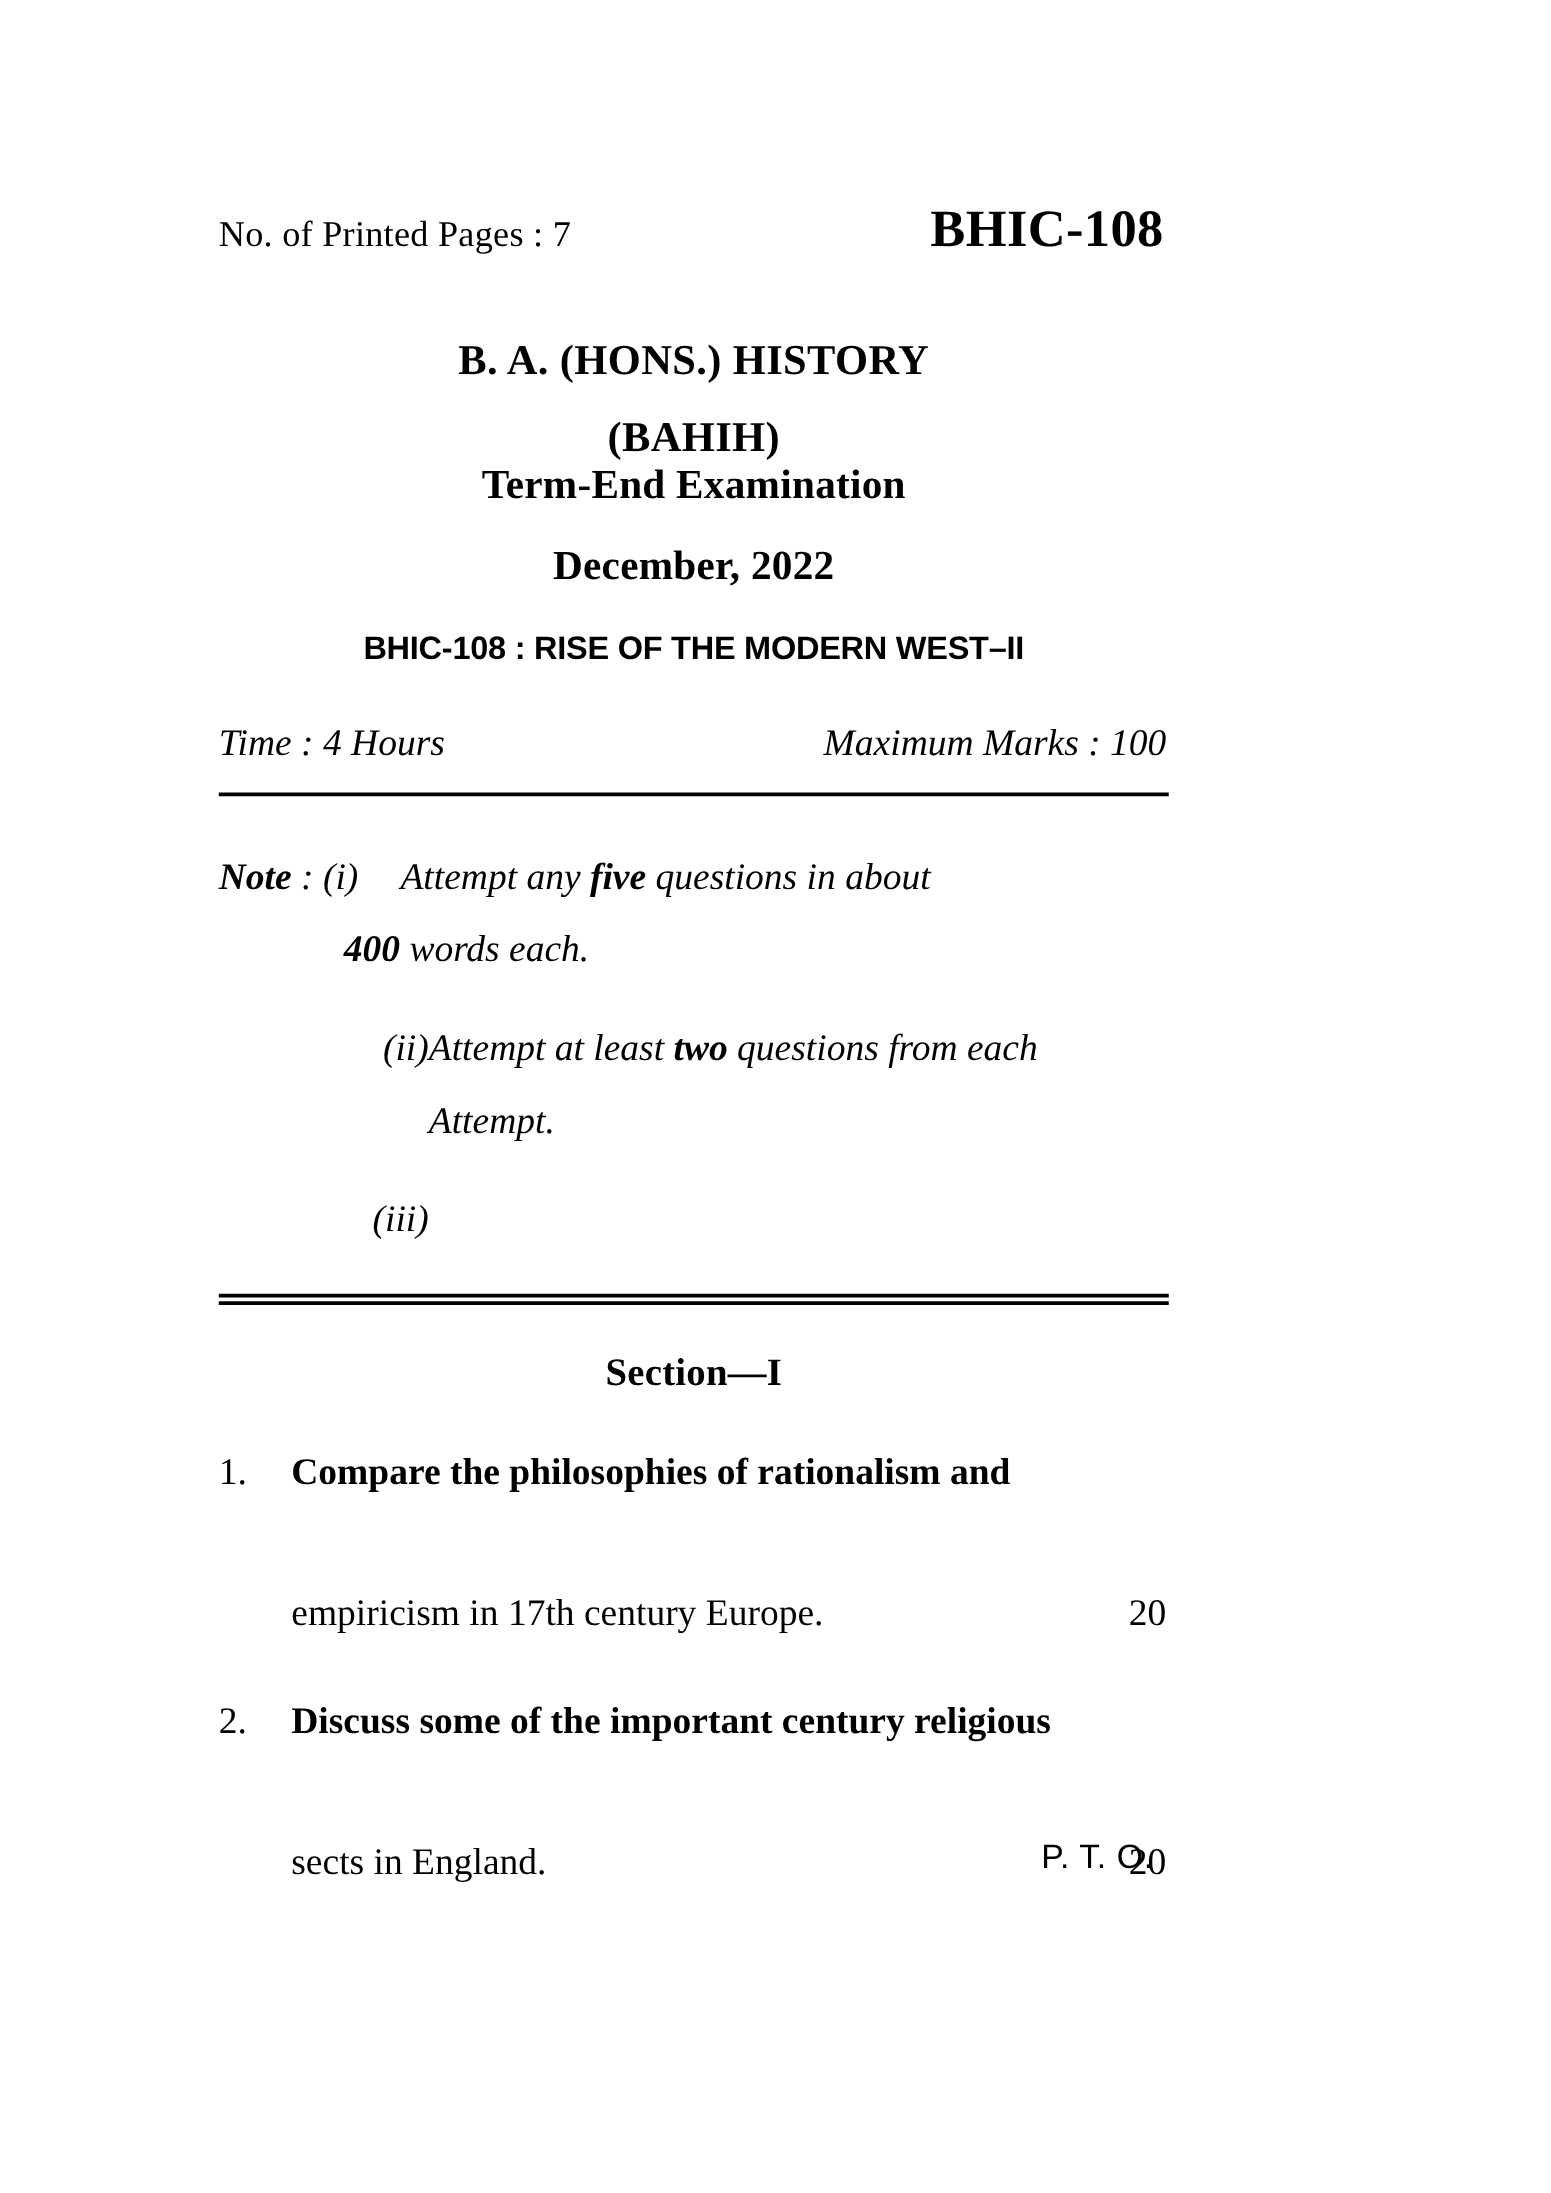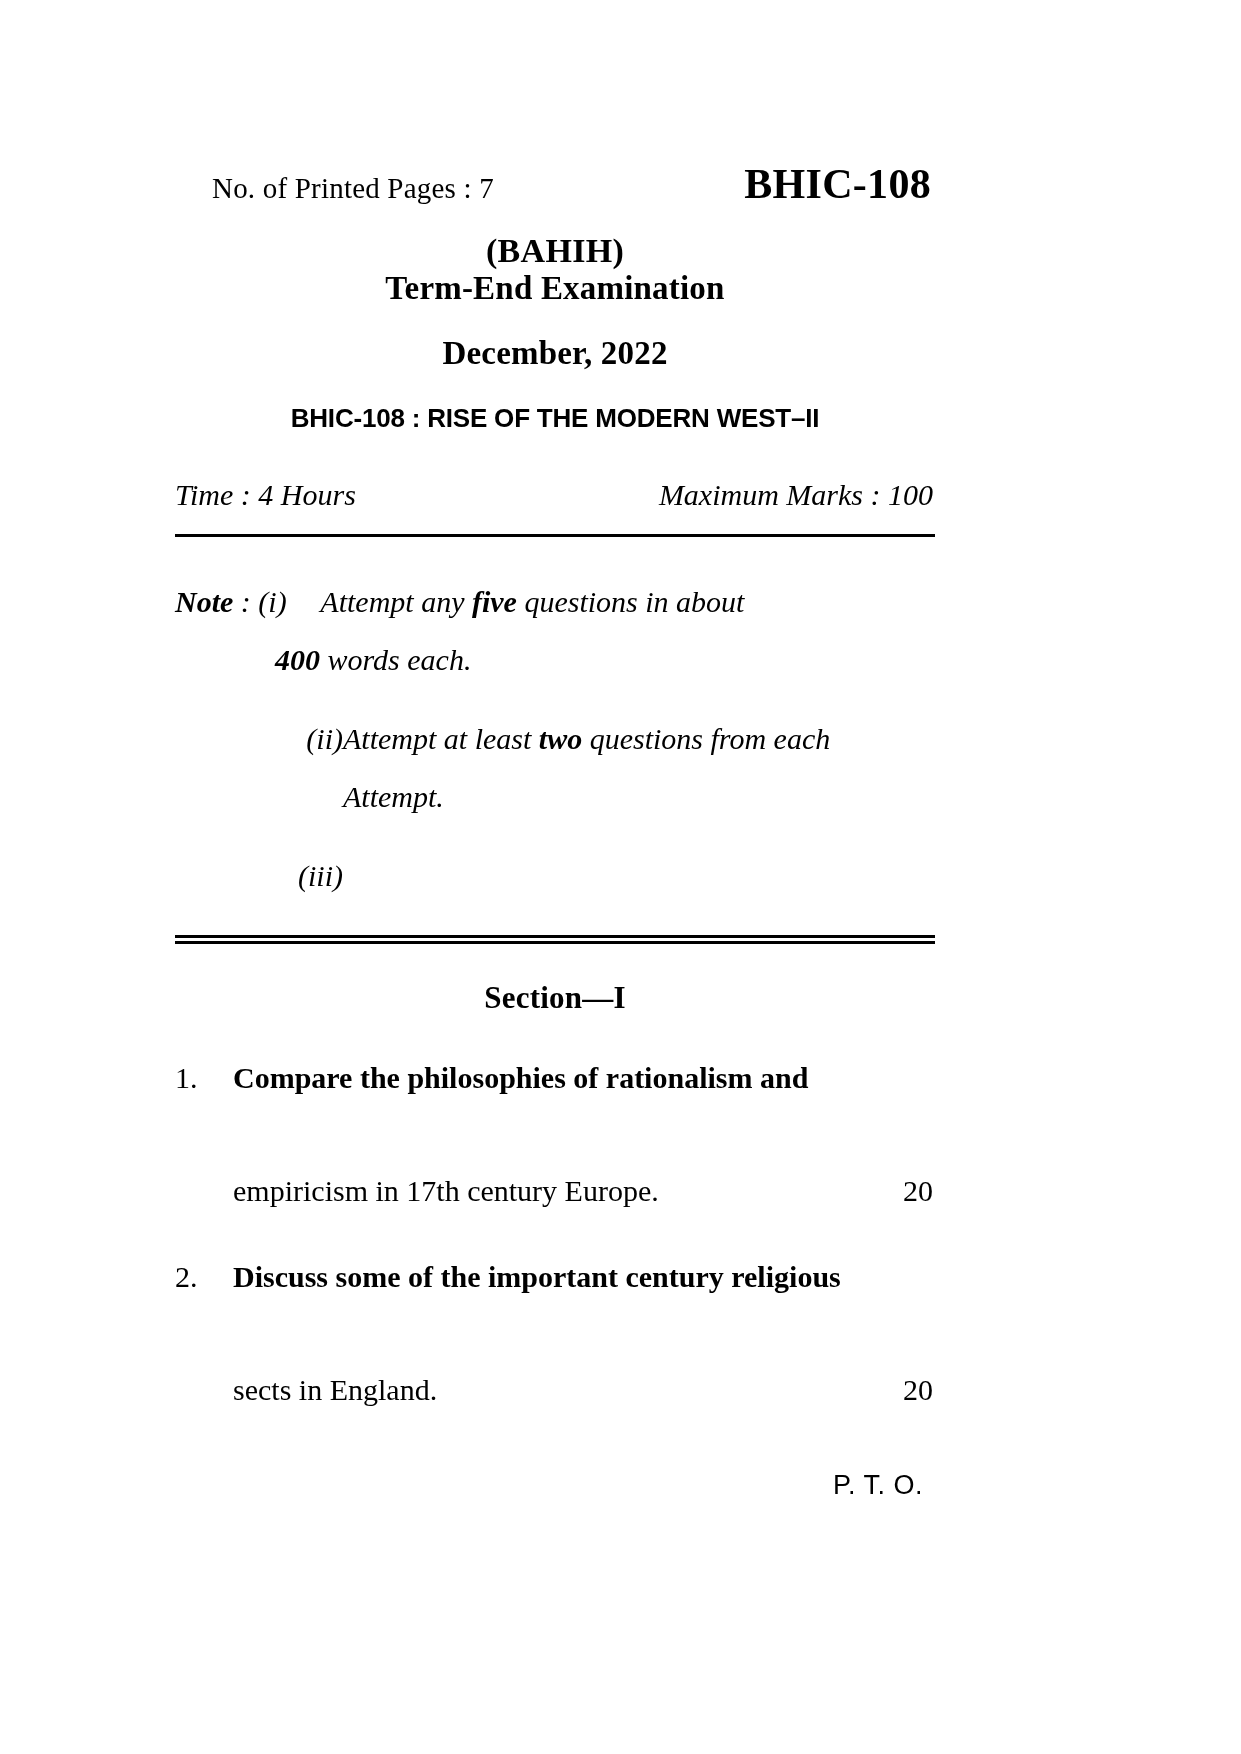--- a/index.html
+++ b/index.html
@@ -23,21 +23,20 @@
     top: 0;
     width: 760px;
   }
 
   
   .header-row {
     display: flex;
     align-items: baseline;
     justify-content: space-between;
     margin-top: 160px;
-    margin-left: 37px;
   }
   .printed-pages {
     font-family: "Liberation Serif", serif;
     font-size: 29px;
     letter-spacing: 0.2px;
     white-space: nowrap;
   }
   .course-code {
     font-family: "Liberation Serif", serif;
     font-weight: bold;
@@ -199,20 +198,21 @@
 
 <div class="page">
   <div class="content">
 
     <div class="header-row">
       <div class="printed-pages">No. of Printed Pages : 7</div>
       <div class="course-code">BHIC-108</div>
     </div>
 
     <div class="title-block">
+      <div class="t-program">B. A. (HONS.) HISTORY</div>
       <div class="t-progcode">(BAHIH)</div>
       <div class="t-exam">Term-End Examination</div>
       <div class="t-session">December, 2022</div>
       <div class="t-subject">BHIC-108 : RISE OF THE MODERN WEST–II</div>
     </div>
 
     <div class="timemarks">
       <div class="tm-left">Time : 4 Hours</div>
       <div class="tm-right">Maximum Marks : 100</div>
     </div>

